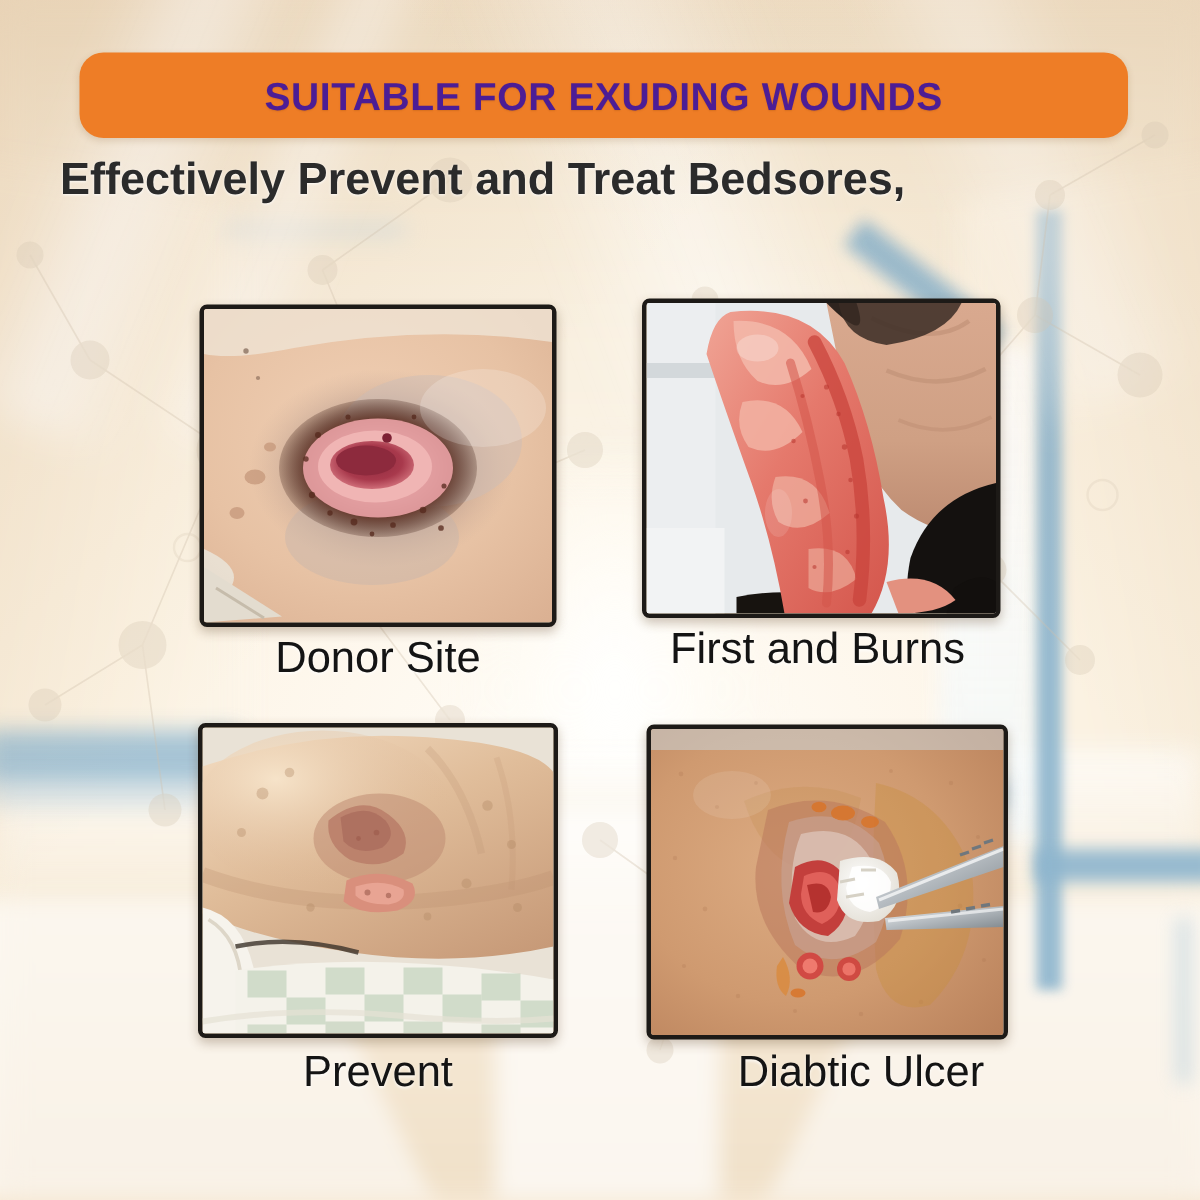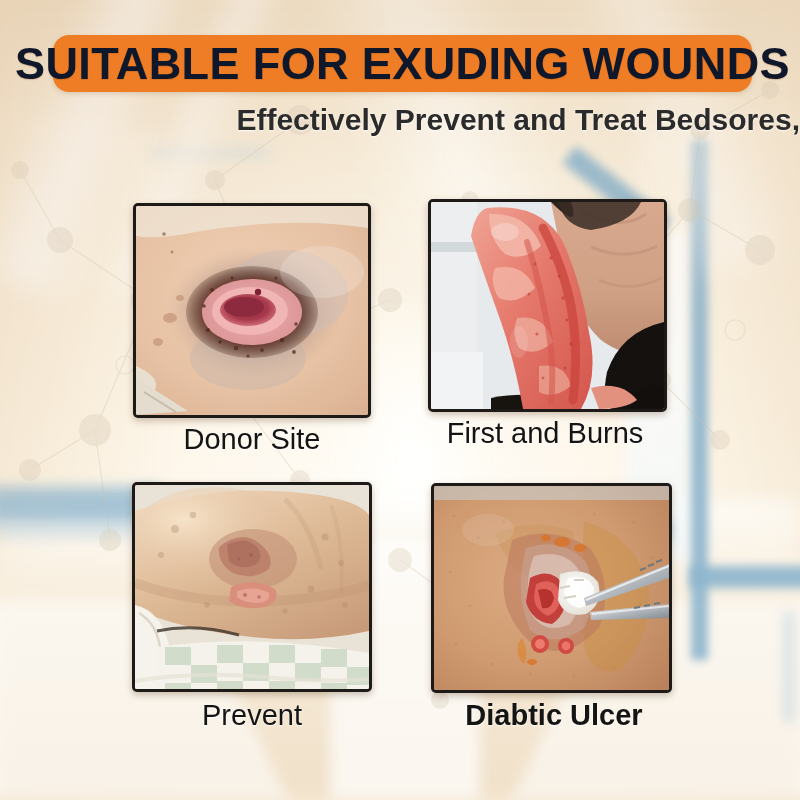--- a/index.html
+++ b/index.html
@@ -79,29 +79,30 @@
   .molecules{position:absolute;inset:0;opacity:.42;}
 
   
   .banner{
     position:absolute;left:53px;top:35px;width:699px;height:57px;
     background:#ee7d26;border-radius:16px;
     box-shadow:0 2px 5px rgba(120,70,20,.18);
     display:flex;align-items:center;justify-content:center;
   }
   .banner-text{
-    color:#0f172a;font-weight:bold;font-size:45px;letter-spacing:.4px;
+    color:#4c1d95;font-weight:bold;font-size:26px;letter-spacing:.4px;
     white-space:nowrap;line-height:1;
     text-shadow:0 1px 1px rgba(150,70,10,.25);
   }
 
   .subtitle{
-    position:absolute;left:0;right:0;top:103px;text-align:right;
+    position:absolute;left:0;right:0;top:103px;text-align:left;
     color:#2b2b2b;font-size:30px;font-weight:bold;line-height:1.12;
     text-shadow:0 1px 2px rgba(255,255,255,.85);
+    padding-left:40px;
   }
   .subtitle div{white-space:nowrap;}
   .photo{
     position:absolute;border:3px solid #1d1a17;border-radius:5px;
     overflow:hidden;background:#d8c4ac;
     box-shadow:0 3px 7px rgba(90,60,30,.30);
   }
   .caption{
     position:absolute;text-align:center;color:#141414;
     font-size:29px;line-height:1.06;white-space:nowrap;
@@ -110,21 +111,21 @@
 
   
   #photo-donor-site{left:133px;top:203px;width:232px;height:209px;}
   #photo-burns{left:428px;top:199px;width:233px;height:207px;}
   #photo-bedsore{left:132px;top:482px;width:234px;height:204px;}
   #photo-diabetic{left:431px;top:483px;width:235px;height:204px;}
 
   #caption-donor-site{left:133px;top:424px;width:238px;}
   #caption-burns{left:420px;top:418px;width:250px;}
   #caption-bedsore{left:132px;top:700px;width:240px;}
-  #caption-diabetic{left:430px;top:700px;width:248px;font-weight:bold;}
+  #caption-diabetic{left:450px;top:700px;width:248px;}
   .ph-svg{display:block;width:100%;height:100%;}
 </style>
 </head>
 <body>
 
 <div id="poster">
 
   <div class="bg-layer">
     <div class="corridor-ceiling"></div>
     <div class="wall-left"></div>

